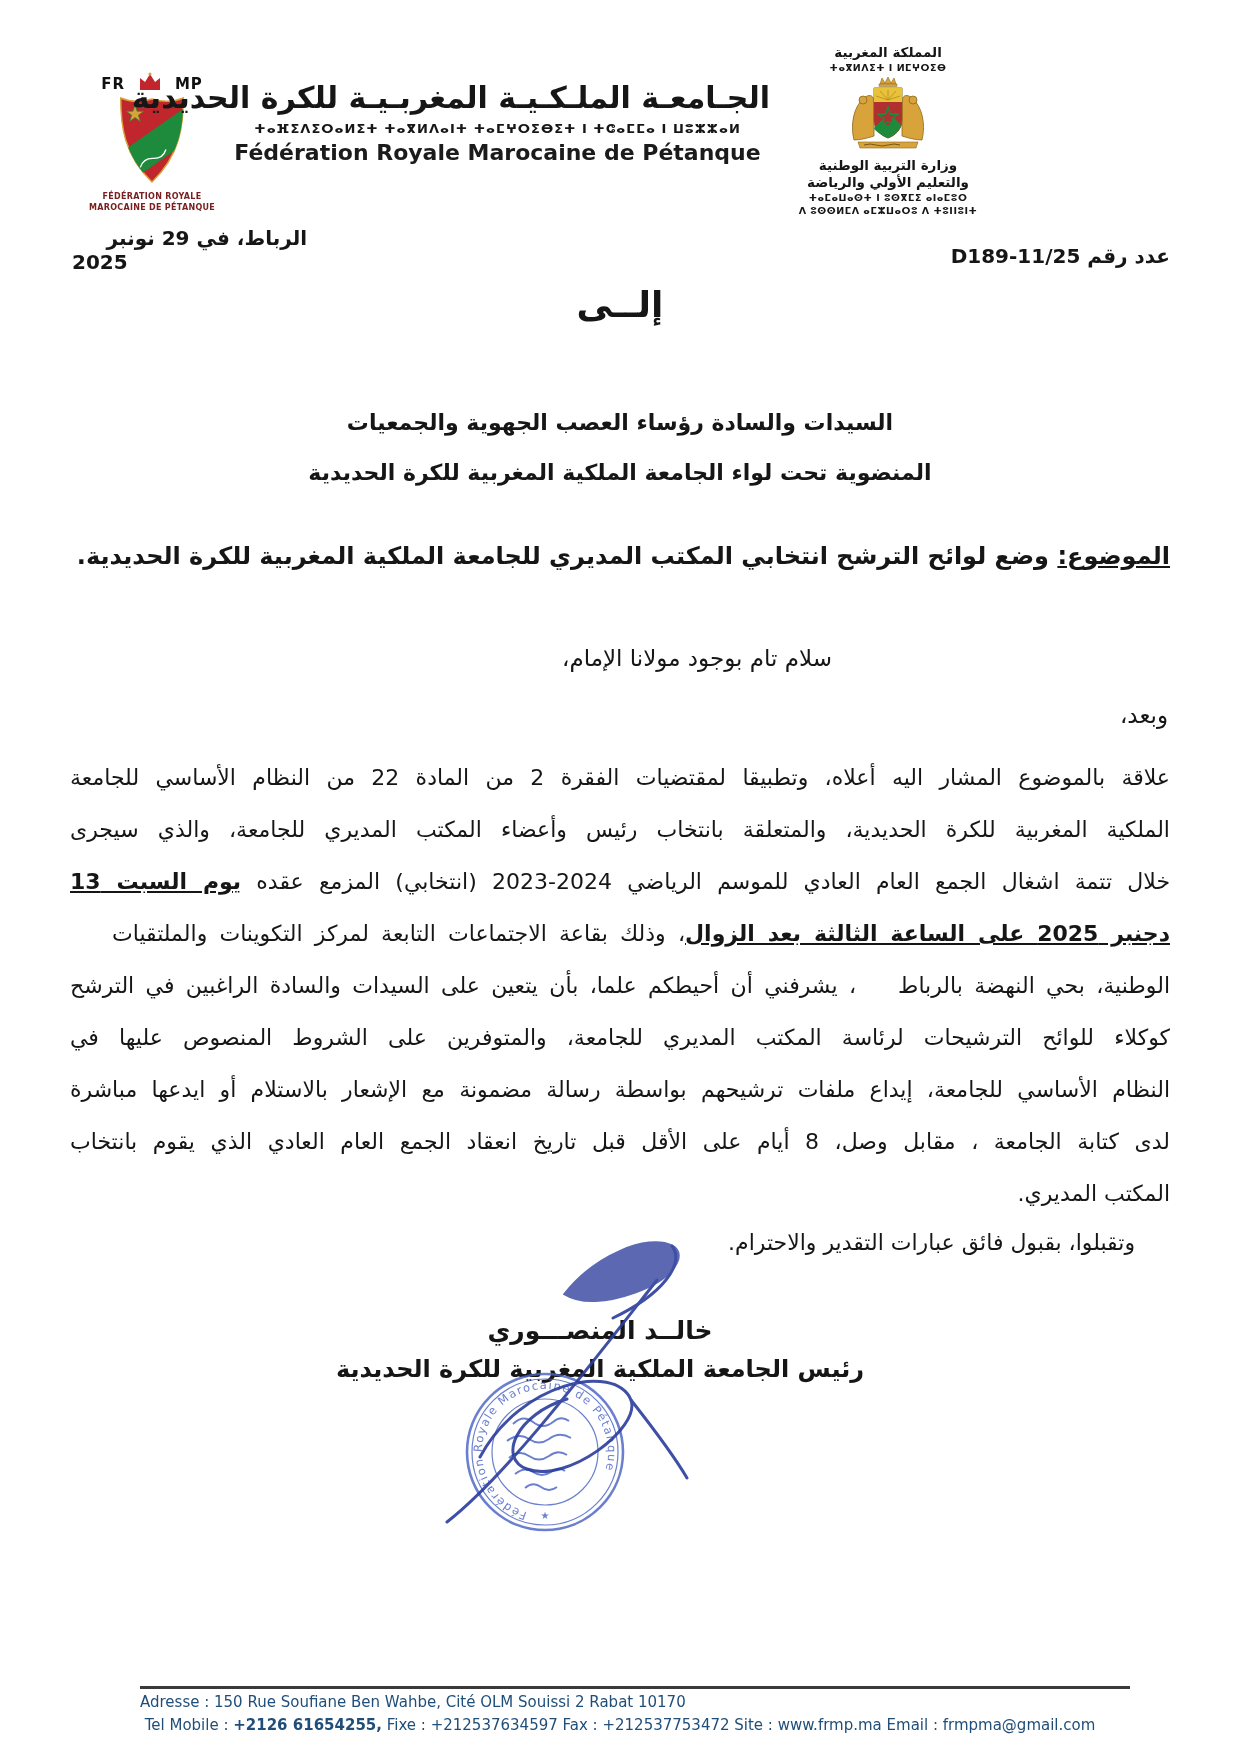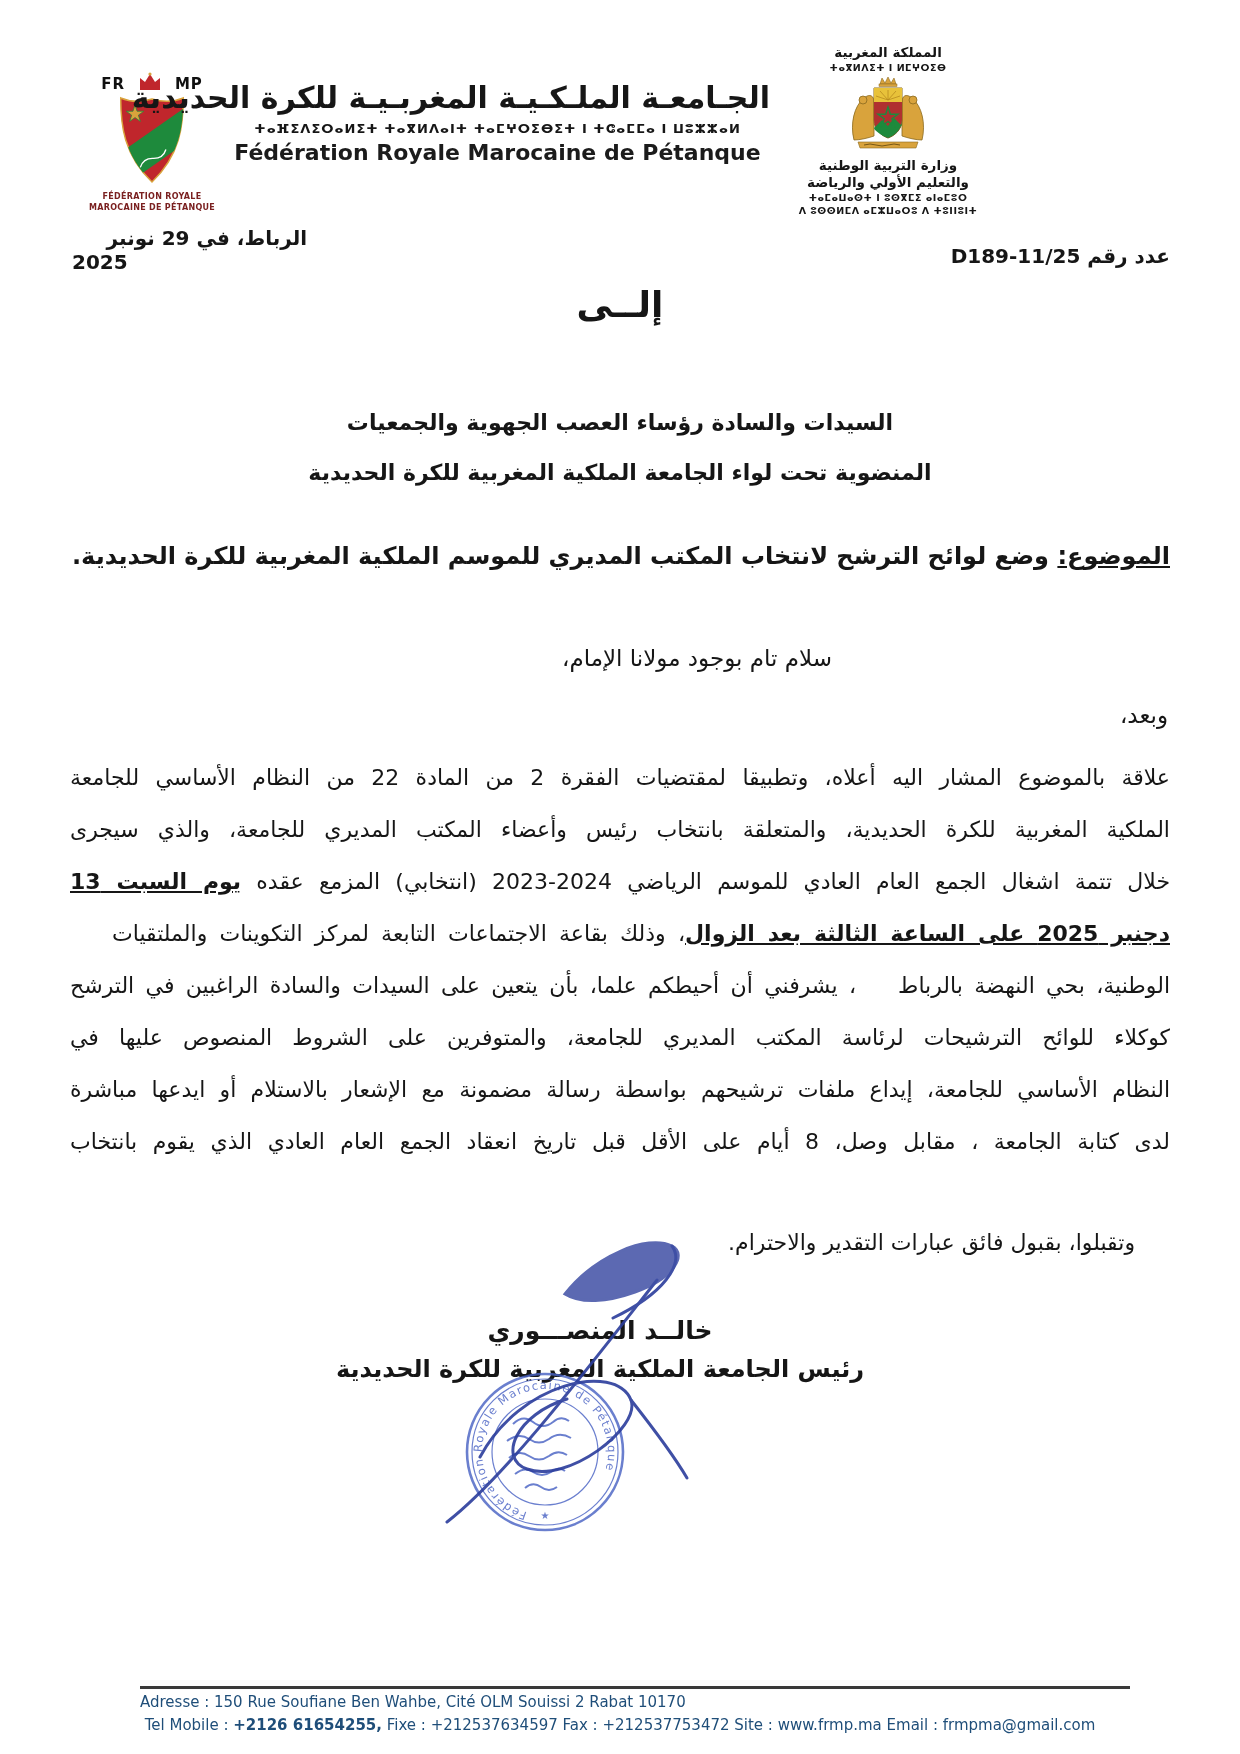--- a/index.html
+++ b/index.html
@@ -148,35 +148,36 @@
   </div>
 
   <div class="abs to-heading ar">إلــى</div>
 
   <div class="abs addressee ar">
     <div>السيدات والسادة رؤساء العصب الجهوية والجمعيات</div>
     <div>المنضوية تحت لواء الجامعة الملكية المغربية للكرة الحديدية</div>
   </div>
 
   <div class="abs subject">
-    <span class="lbl">الموضوع:</span><span> وضع لوائح الترشح لانتخاب المكتب المديري للموسم الملكية المغربية للكرة الحديدية.</span>
+    <span class="lbl">الموضوع:</span><span> وضع لوائح الترشح انتخابي المكتب المديري للجامعة الملكية المغربية للكرة الحديدية.</span>
   </div>
 
   <div class="abs salutation">سلام تام بوجود مولانا الإمام،</div>
   <div class="abs opener">وبعد،</div>
 
   <div class="abs body-wrap">
       <div class="body-line"><span class="s-n">علاقة بالموضوع المشار اليه أعلاه، وتطبيقا لمقتضيات الفقرة 2 من المادة 22 من النظام الأساسي للجامعة</span></div>
       <div class="body-line"><span class="s-n">الملكية المغربية للكرة الحديدية، والمتعلقة بانتخاب رئيس وأعضاء المكتب المديري للجامعة، والذي سيجرى</span></div>
       <div class="body-line"><span class="s-n">خلال تتمة اشغال الجمع العام العادي للموسم الرياضي 2024-2023 (انتخابي) المزمع عقده </span><span class="s-bu">يوم السبت 13</span></div>
       <div class="body-line"><span class="s-bu">دجنبر 2025 على الساعة الثالثة بعد الزوال</span><span class="s-n">، وذلك بقاعة الاجتماعات التابعة </span><span class="s-b">لمركز التكوينات والملتقيات</span></div>
       <div class="body-line"><span class="s-b">الوطنية، بحي النهضة بالرباط</span><span class="s-n">، يشرفني أن أحيطكم علما، بأن يتعين على السيدات والسادة الراغبين في الترشح</span></div>
       <div class="body-line"><span class="s-n">كوكلاء للوائح الترشيحات لرئاسة المكتب المديري للجامعة، والمتوفرين على الشروط المنصوص عليها في</span></div>
       <div class="body-line"><span class="s-n">النظام الأساسي للجامعة، إيداع ملفات ترشيحهم بواسطة رسالة مضمونة مع الإشعار بالاستلام أو ايدعها مباشرة</span></div>
       <div class="body-line"><span class="s-n">لدى كتابة الجامعة ، مقابل وصل، 8 أيام على الأقل قبل تاريخ انعقاد الجمع العام العادي الذي يقوم بانتخاب</span></div>
+      <div class="body-line last"><span class="s-n">المكتب المديري.</span></div>
     </div>
 
   <div class="abs closing">وتقبلوا، بقبول فائق عبارات التقدير والاحترام.</div>
 
   <div class="abs sig-block ar">
     <div class="sig-name">خالــد المنصـــوري</div>
     <div class="sig-title">رئيس الجامعة الملكية المغربية للكرة الحديدية</div>
   </div>
 
   <div class="abs stamp-wrap">

